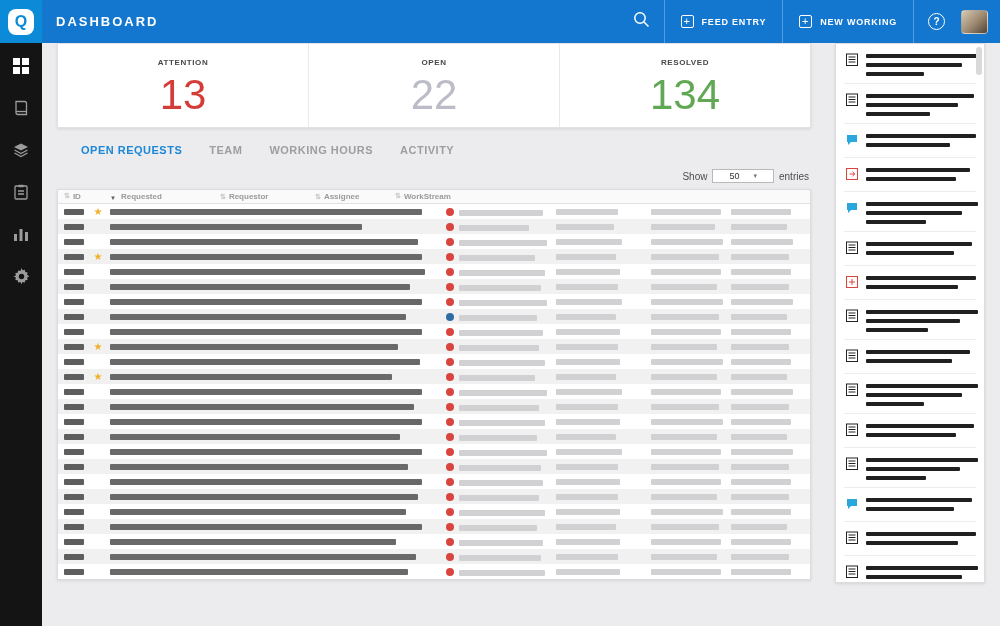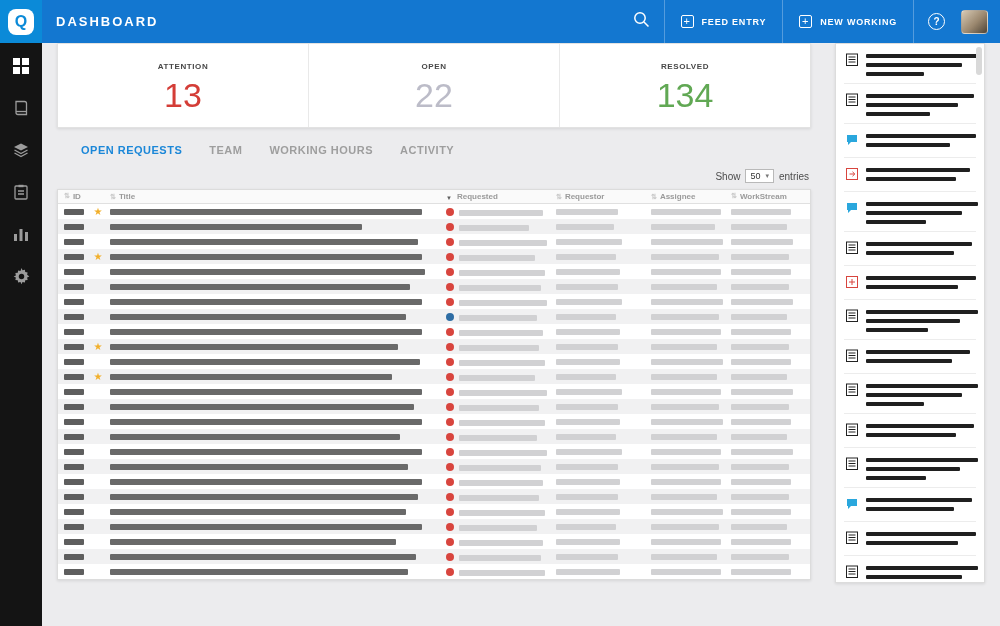--- a/index.html
+++ b/index.html
@@ -30,30 +30,30 @@
   .main{position:absolute;left:42px;top:43px;width:958px;height:583px;display:flex}
   .content{width:754px;margin-left:15px;flex:none}
   .feed-col{width:150px;margin-left:24px;flex:none}
   .section-title{font-size:11px;font-weight:bold;color:#b3b3b3;letter-spacing:.8px;padding:13px 0 9px 2px}
 
   
   .stats-card{background:#fff;border:1px solid #e2e2e2;box-shadow:0 1px 3px rgba(0,0,0,.10);height:85px;display:flex}
   .stat{flex:1;border-right:1px solid #e9e9e9;display:flex;flex-direction:column;align-items:center;justify-content:center;gap:7px;padding-top:3px}
   .stat:last-child{border-right:none}
   .stat-label{font-size:8px;font-weight:bold;color:#474747;letter-spacing:.6px}
-  .stat-value{font-size:34px;line-height:1}
+  .stat-value{font-size:42px;line-height:1}
 
   
   .tabs{display:flex;gap:27px;margin-top:16px;padding-left:24px}
   .tab{font-size:11px;font-weight:bold;color:#9e9e9e;letter-spacing:.5px;cursor:pointer}
   .tab.active{color:#1b87d8}
 
   
   .show-row{display:flex;justify-content:flex-end;align-items:center;gap:5px;margin:13px 2px 6px 0;font-size:10px;color:#4c4c4c}
-  .show-select{border:1px solid #b9b9b9;background:#fff;font-size:9px;padding:1px 4px;display:inline-flex;align-items:center;gap:5px;cursor:pointer;color:#333}
+  .show-select{border:1px solid #b9b9b9;background:#fff;font-size:9px;padding:1px 16px;display:inline-flex;align-items:center;gap:14px;cursor:pointer;color:#333}
   .show-select .caret{font-size:7px;color:#777}
 
   
   .table-card{background:#fff;border:1px solid #dcdcdc;box-shadow:0 1px 3px rgba(0,0,0,.10)}
   .thead{display:flex;height:14px;align-items:center;border-bottom:1px solid #e0e0e0;background:#fafafa;font-size:8px;color:#9a9a9a;font-weight:bold}
   .th{display:flex;align-items:flex-start;gap:3px;cursor:pointer}
   .sort-icon{font-size:7px;color:#c6c6c6}
   .sorted-caret{font-size:6px;color:#5f5f5f}
   .c-id{width:28px;padding-left:6px;flex:none}
   .c-star{width:24px;display:flex;justify-content:center;flex:none}
@@ -206,24 +206,20 @@
         <span>entries</span>
       </div>
 
       <div class="table-card">
         <div class="thead">
             <div class="c-id th">
               <span class="sort-icon">⇅</span>
               <span>ID</span>
             </div>
             <div class="c-star"></div>
-            <div class="c-title th">
-              <span class="sort-icon">⇅</span>
-              <span>Title</span>
-            </div>
             <div class="c-req th">
               <span class="sorted-caret">▼</span>
               <span>Requested</span>
             </div>
             <div class="c-reqr th">
               <span class="sort-icon">⇅</span>
               <span>Requestor</span>
             </div>
             <div class="c-asg th">
               <span class="sort-icon">⇅</span>

